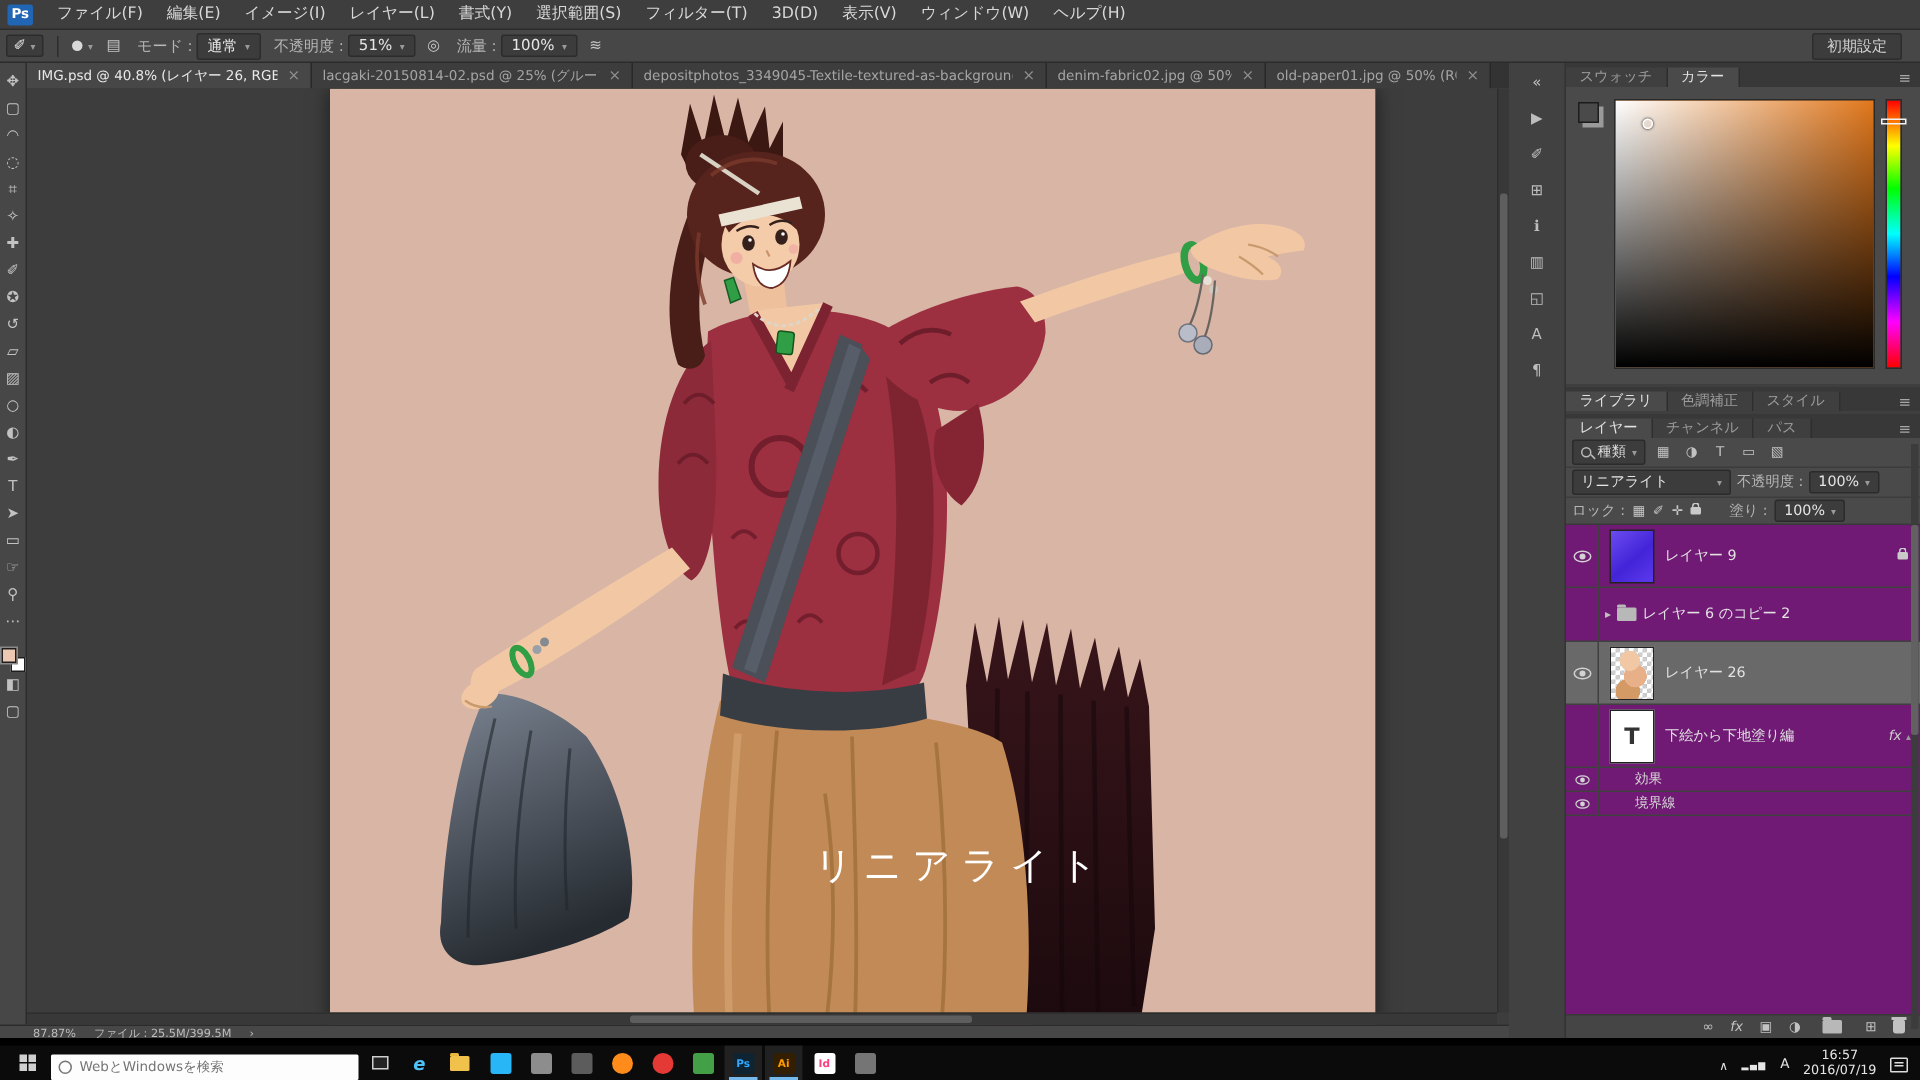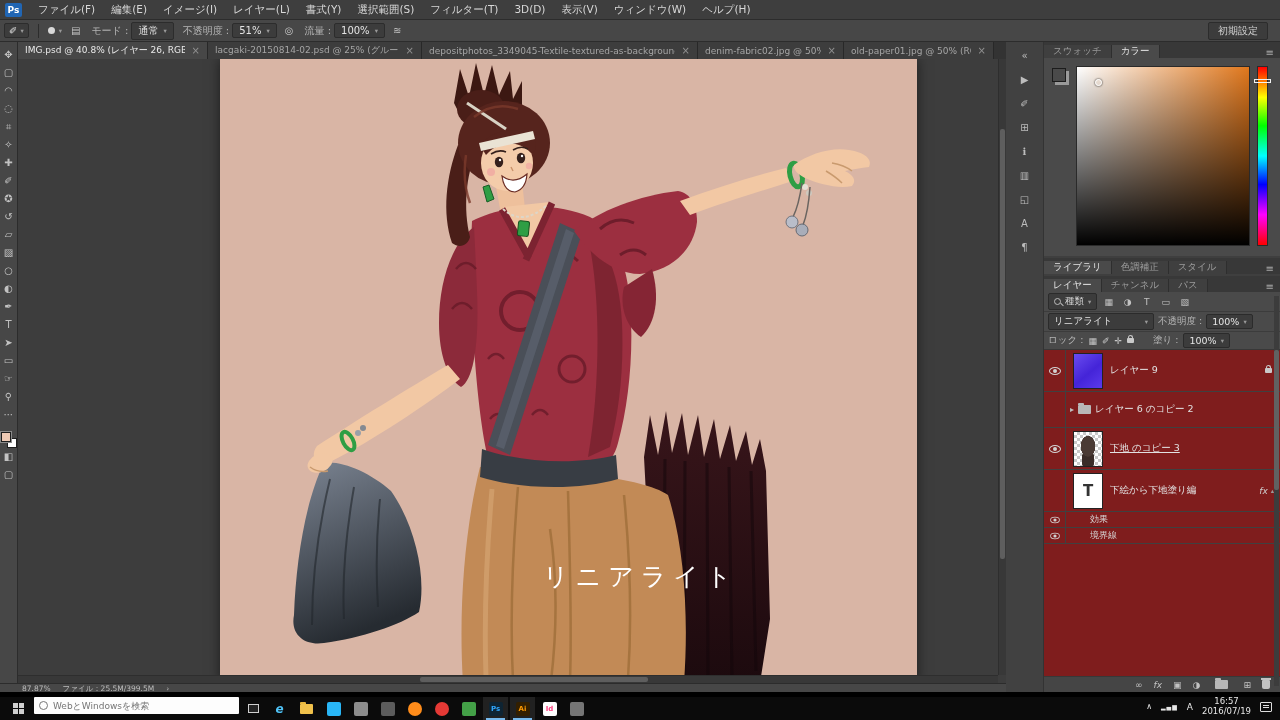--- a/index.html
+++ b/index.html
@@ -63,21 +63,21 @@
 .lfilter{height:20px;display:flex;align-items:center;padding:0 4px;gap:4px;border-bottom:1px solid #3c3c3c;font-size:9.5px;flex:none}
 .filter-well{display:flex;align-items:center;gap:4px;background:#3c3c3c;border:1px solid #2b2b2b;border-radius:2px;padding:1px 5px;color:#ddd}
 .mag-icon{width:7px;height:7px;border:1px solid #bbb;border-radius:50%;position:relative;flex:none}
 .mag-icon::after{content:"";position:absolute;left:5px;top:5px;width:4px;height:1px;background:#bbb;transform:rotate(45deg)}
 .f-ico{width:15px;text-align:center;color:#c2c2c2;font-size:9px}
 .lblend{height:20px;display:flex;align-items:center;gap:4px;padding:0 4px;border-bottom:1px solid #3c3c3c;font-size:9.5px;color:#b5b5b5;flex:none}
 .blend-well{display:flex;align-items:center;background:#3c3c3c;border:1px solid #2b2b2b;border-radius:2px;padding:1px 5px;color:#e4e4e4;width:106px;justify-content:space-between}
 .small-well{display:flex;align-items:center;gap:4px;background:#3c3c3c;border:1px solid #2b2b2b;border-radius:2px;padding:1px 5px;color:#e4e4e4}
 .llock{height:18px;display:flex;align-items:center;gap:5px;padding:0 4px;border-bottom:1px solid #383838;font-size:9.5px;color:#b5b5b5;flex:none}
 .lock-ico{font-size:9px;color:#c6c6c6}
-.layer-list{flex:1;overflow:hidden;background:#7f1d1d;position:relative}
+.layer-list{flex:1;overflow:hidden;background:#701a75;position:relative}
 .layer-row{display:flex;align-items:center;height:42px;border-bottom:1px solid #404040}
 .layer-row.selected{background:#696969}
 .row-group{height:36px}
 .eye-well{width:22px;align-self:stretch;border-right:1px solid #404040;display:flex;align-items:center;justify-content:center;flex:none}
 .eye{width:12px;height:8px;border:1px solid #d2d2d2;border-radius:50%;position:relative}
 .eye::after{content:"";position:absolute;left:3px;top:1px;width:4px;height:4px;border-radius:50%;background:#d2d2d2}
 .thumb{width:30px;height:36px;border:1px solid #222;margin:0 7px;flex:none;position:relative;overflow:hidden;background:#fff}
 .thumb .fill{position:absolute;inset:0}
 .checker{background-color:#fff;background-image:linear-gradient(45deg,#c9c9c9 25%,transparent 25%,transparent 75%,#c9c9c9 75%),linear-gradient(45deg,#c9c9c9 25%,transparent 25%,transparent 75%,#c9c9c9 75%);background-size:6px 6px;background-position:0 0,3px 3px}
 .thumb-purple{background:linear-gradient(140deg,#6a4cf0,#4424d8 55%,#5b3aec)}
@@ -94,21 +94,21 @@
 .fx-wrap{margin-left:auto;margin-right:6px;display:flex;align-items:center;gap:3px;color:#cfcfcf;font-size:9px;font-style:italic}
 .effect-row{display:flex;align-items:center;height:16px;border-bottom:1px solid #404040;font-size:9px;color:#d6d6d6}
 .effect-name{padding-left:24px;white-space:nowrap}
 .lfooter{height:16px;display:flex;align-items:center;justify-content:flex-end;gap:11px;padding:0 10px;background:#454545;border-top:1px solid #383838;flex:none}
 .f-glyph{color:#c2c2c2;font-size:9px}
 .trash{width:8px;height:9px;background:#c2c2c2;border-radius:1px 1px 2px 2px;position:relative}
 .trash::before{content:"";position:absolute;left:-1px;top:-2px;width:10px;height:1.5px;background:#c2c2c2}
 .panel-scroll{position:absolute;left:1274px;top:296px;width:5px;height:390px;background:#3c3c3c}
 .panel-scroll .vthumb2{position:absolute;left:0;top:54px;width:5px;height:140px;background:#616161;border-radius:2px}
 
-.taskbar{position:absolute;left:0;top:697px;width:1280px;height:23px;background:#0b0b0b;display:flex;align-items:flex-start;padding:0 4px;gap:2px}
+.taskbar{position:absolute;left:0;top:697px;width:1280px;height:23px;background:#0b0b0b;display:flex;align-items:flex-end;padding:0 4px;gap:2px}
 .tb-start{width:28px;height:23px;display:flex;align-items:center;justify-content:center;flex:none}
 .winlogo{width:11px;height:11px;display:grid;grid-template-columns:1fr 1fr;grid-template-rows:1fr 1fr;gap:1px}
 .winlogo i{background:#cfcfcf;display:block}
 .tb-search{width:205px;height:17px;background:#fdfdfd;border-radius:1px;display:flex;align-items:center;padding:0 5px;gap:5px;flex:none}
 .cortana{width:9px;height:9px;border:1.5px solid #777;border-radius:50%;flex:none}
 .tb-search input{border:0;outline:0;background:transparent;font-size:9px;color:#555;width:100%;font-family:inherit}
 .tb-taskview{width:24px;height:23px;display:flex;align-items:center;justify-content:center;flex:none}
 .tv-icon{width:11px;height:9px;border:1px solid #cfcfcf;background:rgba(255,255,255,.1)}
 .tb-app{width:25px;height:23px;display:flex;align-items:center;justify-content:center;position:relative;flex:none}
 .tb-app.active{background:rgba(255,255,255,.09)}
@@ -436,28 +436,28 @@
         <div class="thumb thumb-purple"></div>
         <span class="layer-name">レイヤー 9</span>
         <span class="row-lock lockg"></span>
       </div>
       <div class="layer-row row-group">
         <div class="eye-well"></div>
         <span class="group-caret">▸</span>
         <span class="folder"></span>
         <span class="layer-name">レイヤー 6 のコピー 2</span>
       </div>
-      <div class="layer-row">
+      <div class="layer-row selected">
         <div class="eye-well">
             <span class="eye"></span>
           </div>
         <div class="thumb checker">
-          <div class="fill" style="background:radial-gradient(ellipse at 50% 42%,#4a3a34 0 36%,transparent 38%),radial-gradient(ellipse at 50% 82%,#3a2c28 0 30%,transparent 32%)"></div>
-        </div>
-        <span class="layer-name underlined">下地 のコピー 3</span>
+          <div class="fill" style="background:radial-gradient(circle at 45% 25%,#f2c8a4 0 22%,transparent 23%),radial-gradient(circle at 58% 55%,#e8b088 0 30%,transparent 31%),radial-gradient(circle at 40% 85%,#d49a66 0 24%,transparent 25%)"></div>
+        </div>
+        <span class="layer-name">レイヤー 26</span>
       </div>
       <div class="layer-row">
         <div class="eye-well"></div>
         <div class="thumb thumb-text">T</div>
         <span class="layer-name">下絵から下地塗り編</span>
         <span class="fx-wrap">
           <span>fx</span>
           <span class="caret">▴</span>
         </span>
       </div>

